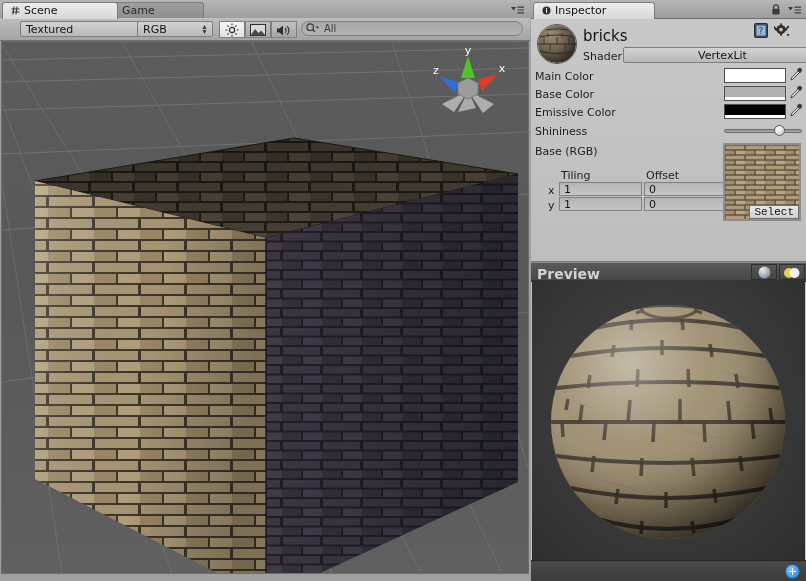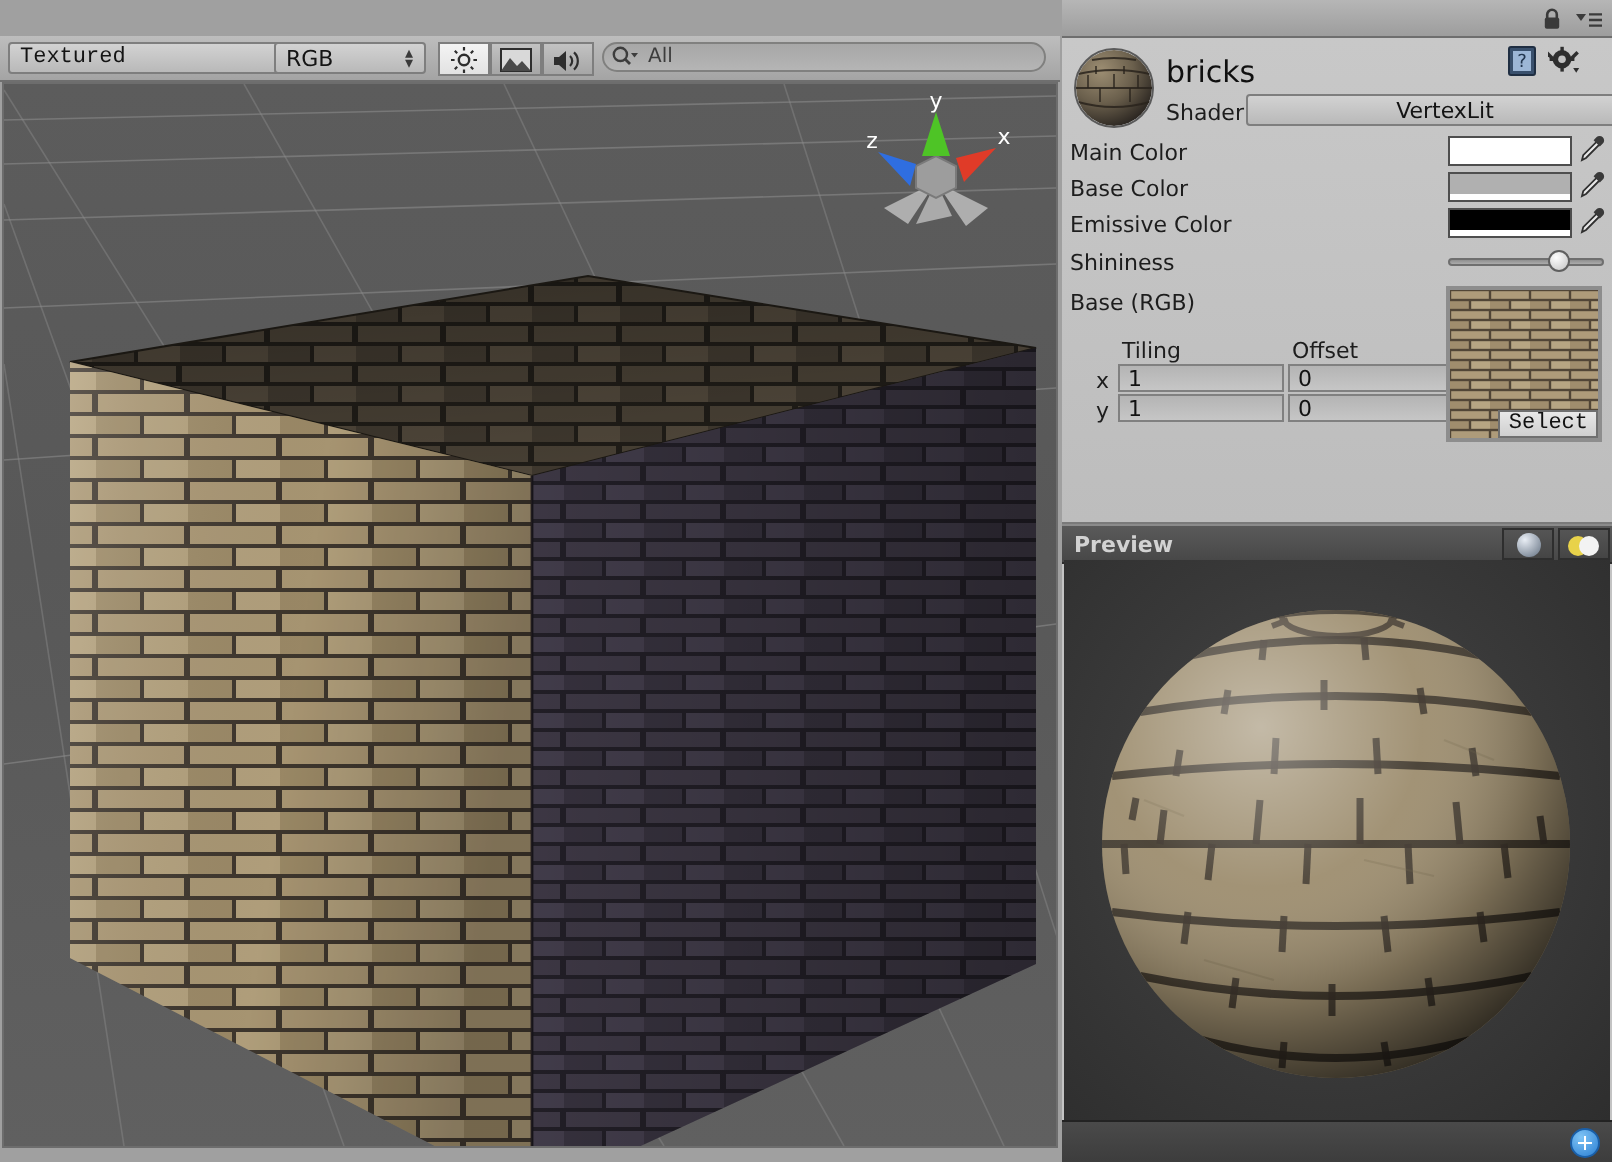--- a/index.html
+++ b/index.html
@@ -120,21 +120,21 @@
     border:1px solid #6f6f6f;box-sizing:border-box;
   }
 
   
   #preview-head{
     position:absolute;left:0;top:262px;width:275px;height:18px;
     background:linear-gradient(#5a5a5a,#474747);
     border-top:1px solid #8b8b8b;border-bottom:1px solid #2c2c2c;
   }
   #preview-head .ptitle{
-    position:absolute;left:6px;top:3px;font-size:11px;color:#d2d2d2;
+    position:absolute;left:6px;top:3px;font-size:14px;color:#d2d2d2;
     font-weight:bold;
   }
   .pbtn{
     position:absolute;top:1px;width:26px;height:16px;
     background:linear-gradient(#555,#454545);
     border:1px solid #2e2e2e;box-sizing:border-box;
   }
   #preview-body{
     position:absolute;left:1px;top:280px;width:273px;height:280px;
     background:radial-gradient(ellipse at 48% 45%,#4a4a4a 0%,#393939 55%,#2e2e2e 100%);
@@ -157,23 +157,49 @@
   #add-btn:before{left:3px;top:6px;width:7px;height:1px;}
   #add-btn:after{left:6px;top:3px;width:1px;height:7px;}
 
   .iconmenu{position:absolute;width:14px;height:9px;}
 </style>
 </head>
 <body>
 
 <div class="app">
 
+  <div class="panel-tabbar" style="width:530px;">
+    <div class="tab active" style="left:2px;width:96px;">
+      <span class="tabicon">
+        <svg width="9" height="9" viewBox="0 0 9 9">
+            <g stroke="#333" stroke-width="1">
+          <path d="M3 0.5 L2 8.5 M6 0.5 L5 8.5 M0.5 3 L8.5 3 M0.5 6 L8.5 6"></path>
+        </g>
+          </svg>
+      </span><span>Scene</span>
+    </div>
+    <div class="tab" style="left:100px;width:84px;">
+      <span class="tabicon">
+        <svg width="9" height="9" viewBox="0 0 9 9">
+            <path d="M7 1.6 A3.6 3.6 0 1 0 7 7.4 A4.4 4.4 0 1 1 7 1.6 Z" fill="#333"></path>
+          </svg>
+      </span><span>Game</span>
+    </div>
+    <div class="iconmenu" style="right:5px;top:5px;">
+      <svg width="14" height="9" viewBox="0 0 14 9">
+        <path d="M0 1 L5 1 L2.5 4.5 Z" fill="#3b3b3b"></path>
+        <g stroke="#3b3b3b" stroke-width="1.2">
+            <path d="M6.5 1.2 H13 M6.5 4 H13 M6.5 6.8 H13"></path>
+          </g>
+      </svg>
+    </div>
+  </div>
 
   <div class="toolbar" style="width:530px;top:18px;">
-    <div class="dd" style="left:4px;top:3px;width:148px;font-family:Liberation Mono, monospace;">
+    <div class="dd" style="left:20px;top:3px;width:128px;">
       <span>Textured</span>
       <span class="updown">▴<br>▾</span>
     </div>
     <div class="dd" style="left:137px;top:3px;width:76px;">
       <span>RGB</span>
       <span class="updown">▴<br>▾</span>
     </div>
 
     <div class="tbtn on" style="left:219px;top:3px;">
       <span>
@@ -318,20 +344,29 @@
 
         <path d="M11 30 L30 36 L27 47 Z" fill="#2f6ee0"></path>
         <text x="8" y="28" font-size="11" fill="#ffffff" text-anchor="middle" font-family="'DejaVu Sans',sans-serif">z</text>
       </svg>
     </div>
   </div>
 
   <div id="inspector">
 
     <div class="panel-tabbar" style="width:275px;">
+      <div class="tab active" style="left:2px;width:102px;">
+        <span class="tabicon">
+          <svg width="9" height="9" viewBox="0 0 9 9">
+            <circle cx="4.5" cy="4.5" r="4" fill="#2f2f2f"></circle>
+            <rect x="4" y="3.4" width="1.1" height="3.4" fill="#fff"></rect>
+            <rect x="4" y="1.9" width="1.1" height="1.1" fill="#fff"></rect>
+          </svg>
+        </span><span>Inspector</span>
+      </div>
       <div style="position:absolute;right:25px;top:4px;">
         <svg width="10" height="11" viewBox="0 0 10 11">
           <path d="M2.6 5 V3.3 A2.4 2.4 0 0 1 7.4 3.3 V5" fill="none" stroke="#3a3a3a" stroke-width="1.3"></path>
           <rect x="1.4" y="4.8" width="7.2" height="5.6" rx="1" fill="#3a3a3a"></rect>
         </svg>
       </div>
       <div class="iconmenu" style="right:4px;top:5px;">
         <svg width="14" height="9" viewBox="0 0 14 9">
           <path d="M0 1 L5 1 L2.5 4.5 Z" fill="#3b3b3b"></path>
           <g stroke="#3b3b3b" stroke-width="1.2">

